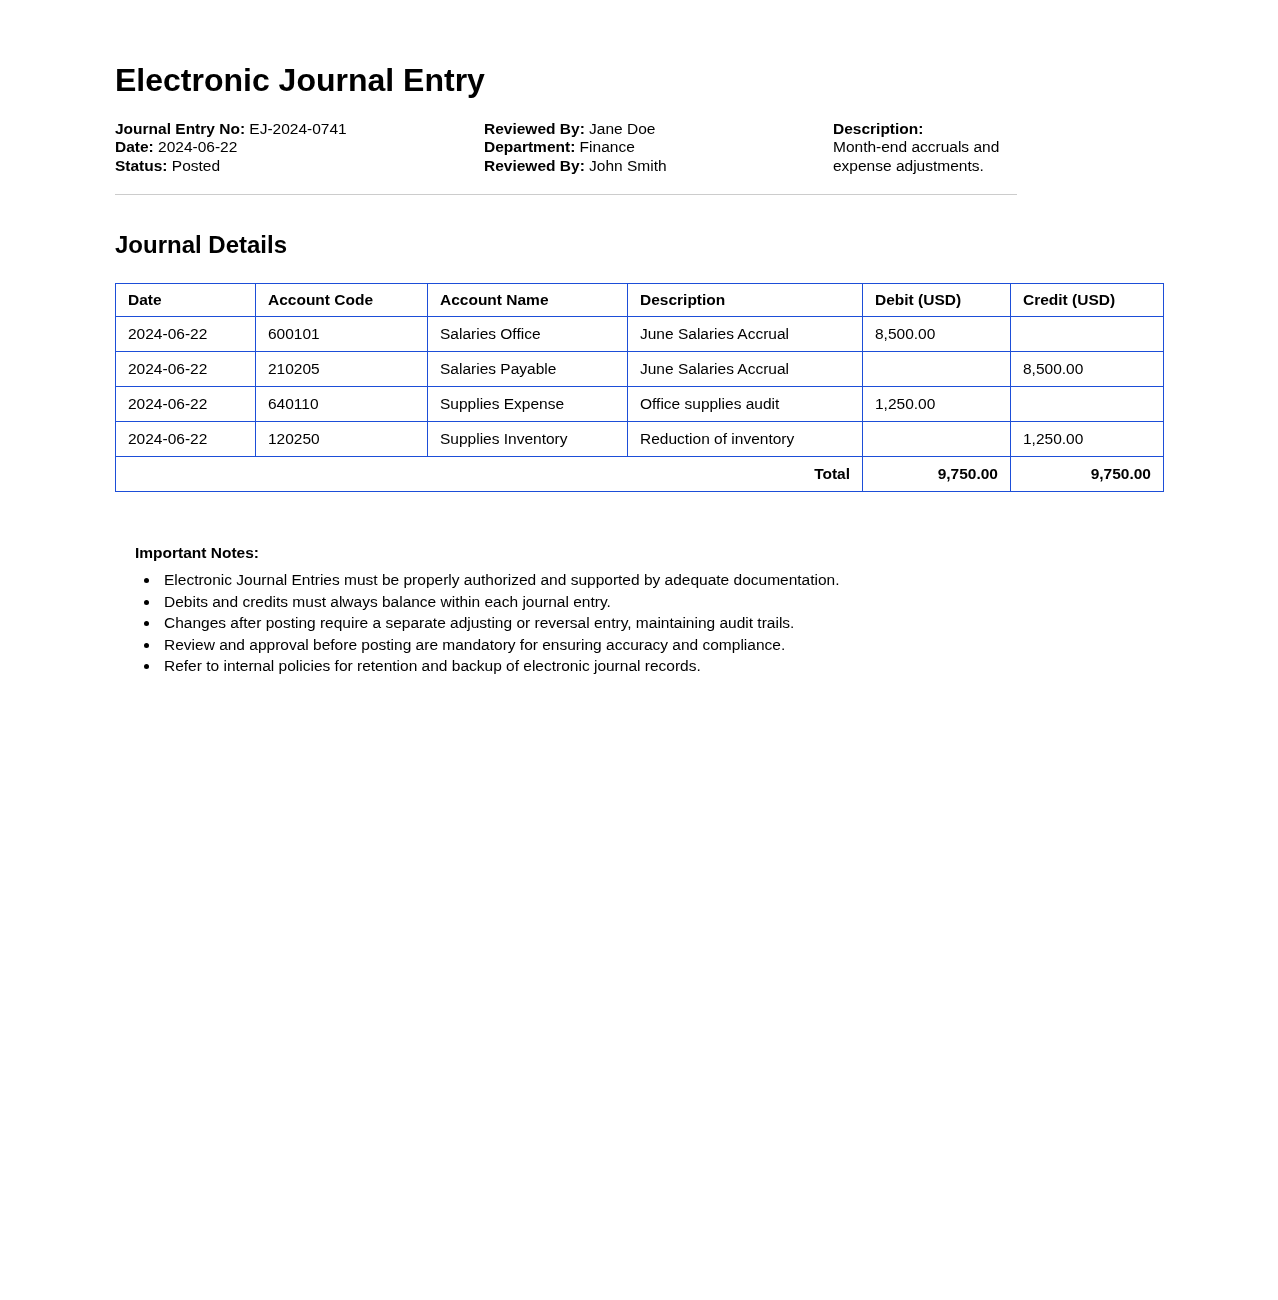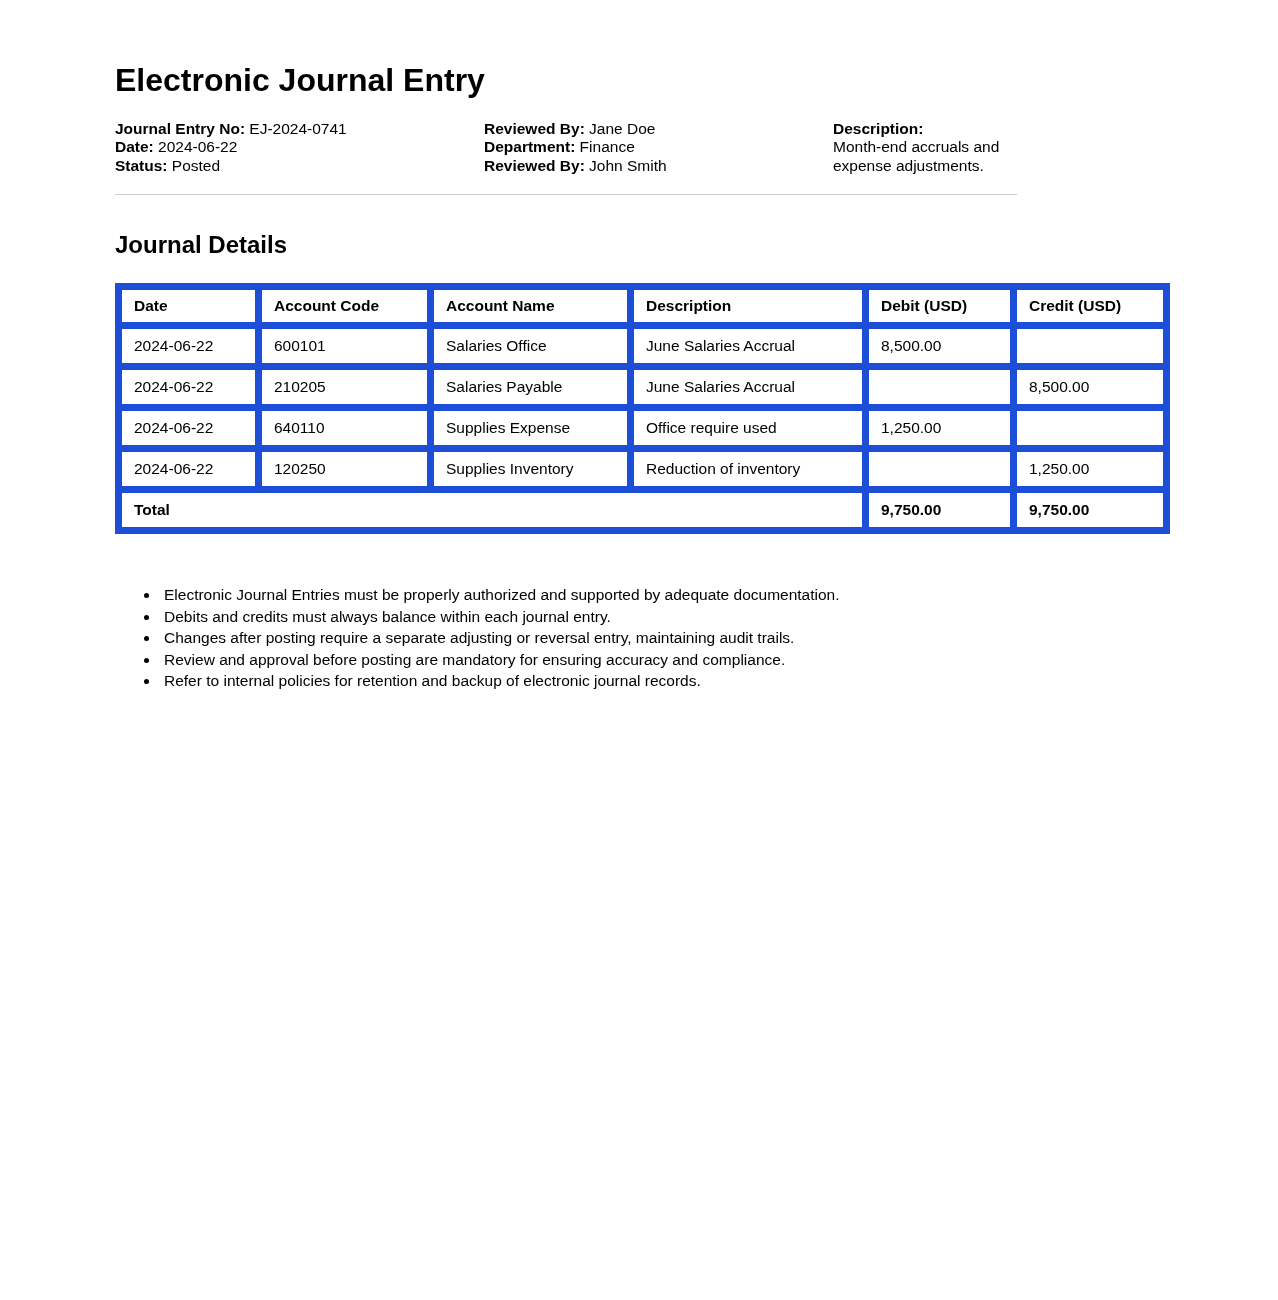--- a/index.html
+++ b/index.html
@@ -40,30 +40,30 @@
     font-size: 24px;
     font-weight: bold;
   }
   table.journal {
     width: 1048px;
     border-collapse: collapse;
     table-layout: fixed;
     font-size: 15.5px;
   }
   table.journal th, table.journal td {
-    border: 7px solid #1d4ed8;
+    border: 1px solid #1d4ed8;
     padding: 8px 12px;
     text-align: left;
     vertical-align: middle;
     overflow: hidden;
     white-space: nowrap;
   }
   table.journal th { font-weight: bold; padding: 7px 12px; }
   td.total-label { text-align: right; font-weight: bold; }
-  tr.total-row td { font-weight: bold; }
+  tr.total-row td { font-weight: bold; text-align: right; }
   .notes {
     margin: 52px 0 0 20px;
     font-size: 15.5px;
   }
   .notes-heading { font-weight: bold; }
   .notes ul {
     margin: 9px 0 0 0;
     padding-left: 21px;
   }
   .notes li {
@@ -133,41 +133,42 @@
         <td>210205</td>
         <td>Salaries Payable</td>
         <td>June Salaries Accrual</td>
         <td></td>
         <td>8,500.00</td>
       </tr>
       <tr>
         <td>2024-06-22</td>
         <td>640110</td>
         <td>Supplies Expense</td>
-        <td>Office require used</td>
+        <td>Office supplies audit</td>
         <td>1,250.00</td>
         <td></td>
       </tr>
       <tr>
         <td>2024-06-22</td>
         <td>120250</td>
         <td>Supplies Inventory</td>
         <td>Reduction of inventory</td>
         <td></td>
         <td>1,250.00</td>
       </tr>
       <tr class="total-row">
         <td colspan="4" class="total-label">Total</td>
         <td>9,750.00</td>
         <td>9,750.00</td>
       </tr>
     </tbody>
   </table>
 
   <div class="notes">
+    <div class="notes-heading">Important Notes:</div>
     <ul>
       <li>Electronic Journal Entries must be properly authorized and supported by adequate documentation.</li>
       <li>Debits and credits must always balance within each journal entry.</li>
       <li>Changes after posting require a separate adjusting or reversal entry, maintaining audit trails.</li>
       <li>Review and approval before posting are mandatory for ensuring accuracy and compliance.</li>
       <li>Refer to internal policies for retention and backup of electronic journal records.</li>
     </ul>
   </div>
 
 </div>

